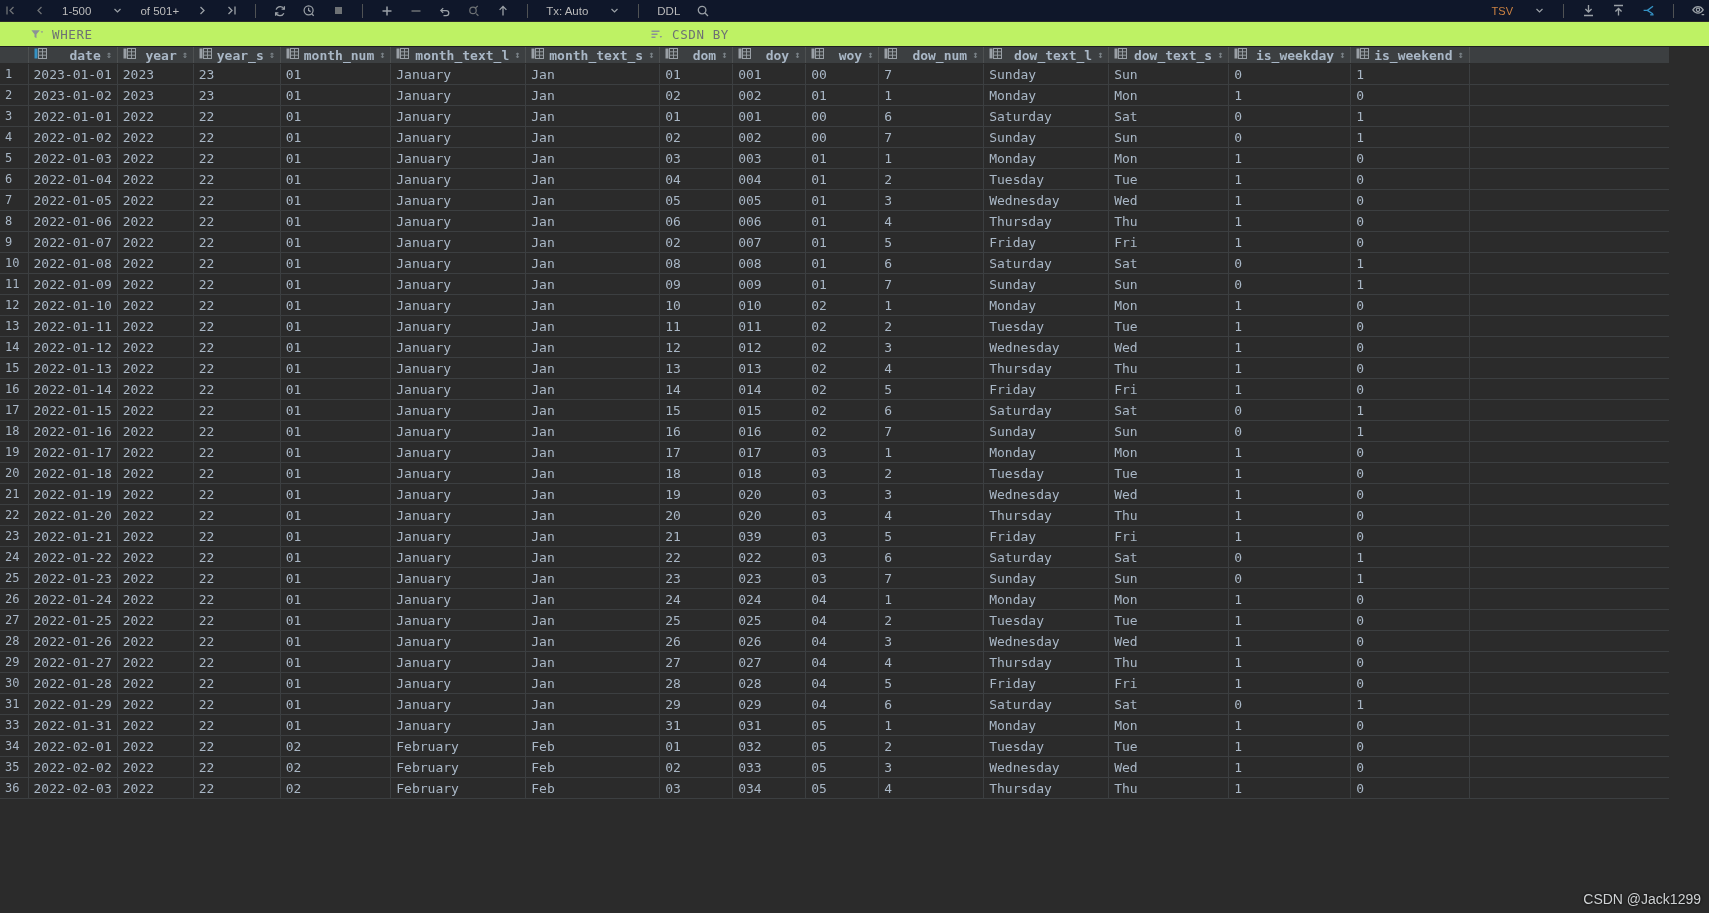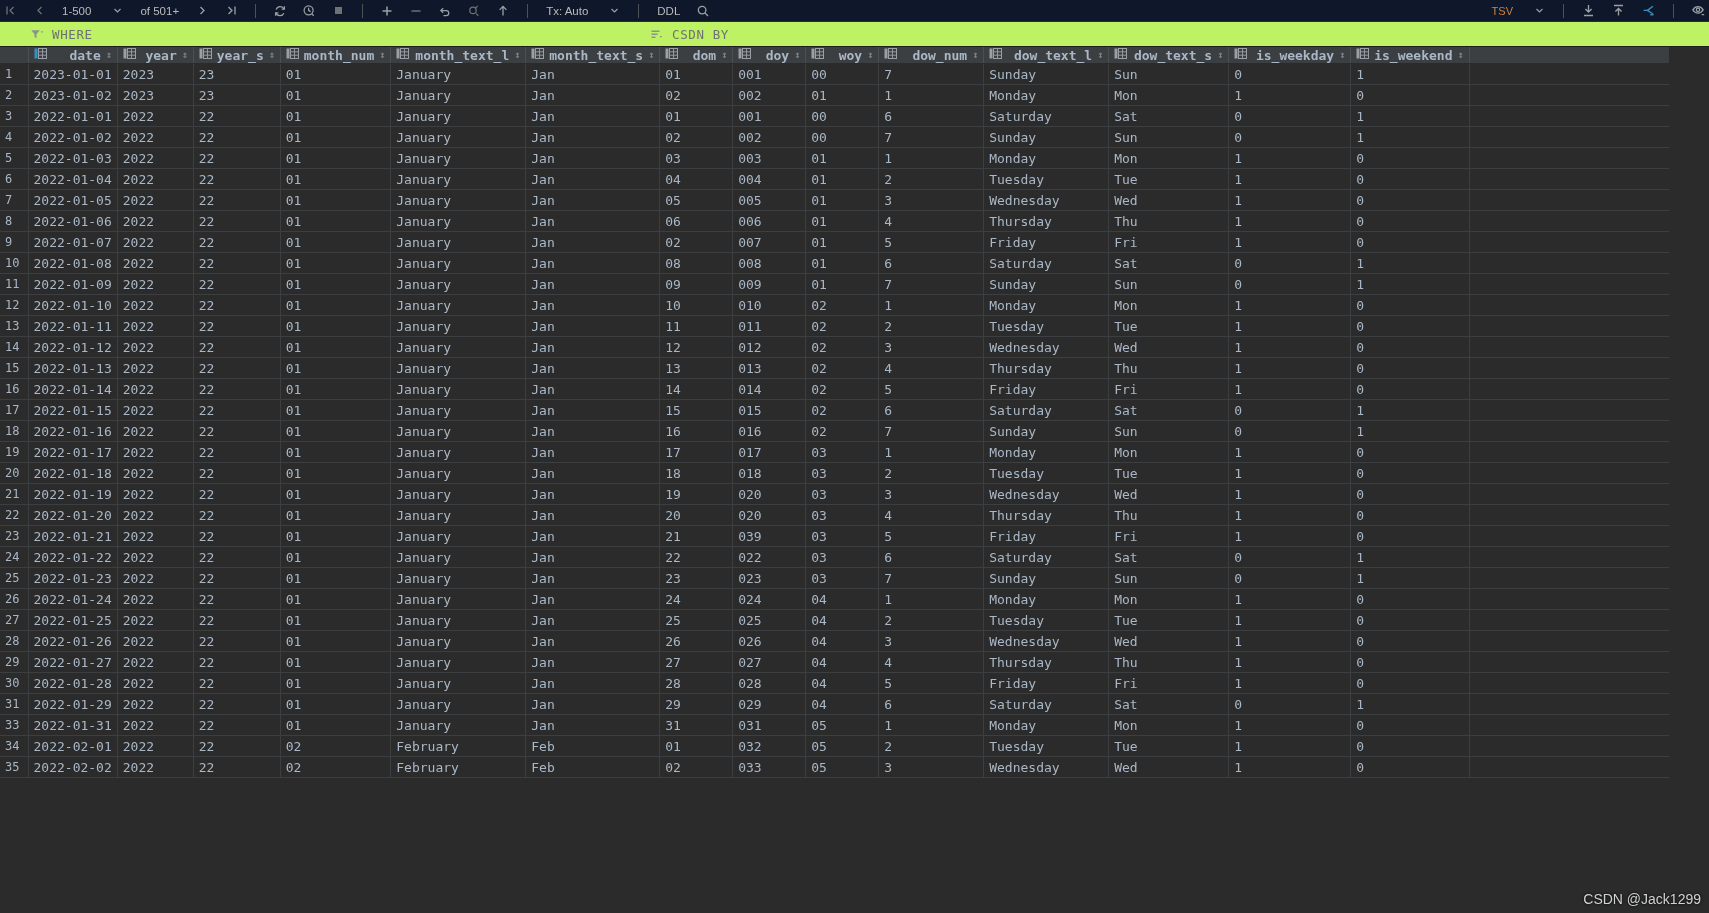--- a/index.html
+++ b/index.html
@@ -1066,16 +1066,34 @@
           <td class="v">02</td>
           <td class="v">033</td>
           <td class="v">05</td>
           <td class="v">3</td>
           <td class="v">Wednesday</td>
           <td class="v">Wed</td>
           <td class="v">1</td>
           <td class="v">0</td>
           <td style="border-right:none;background:#2b2b2b;"></td>
         </tr>
+        <tr>
+          <td class="gutter">36</td>
+          <td class="v">2022-02-03</td>
+          <td class="v">2022</td>
+          <td class="v">22</td>
+          <td class="v">02</td>
+          <td class="v">February</td>
+          <td class="v">Feb</td>
+          <td class="v">03</td>
+          <td class="v">034</td>
+          <td class="v">05</td>
+          <td class="v">4</td>
+          <td class="v">Thursday</td>
+          <td class="v">Thu</td>
+          <td class="v">1</td>
+          <td class="v">0</td>
+          <td style="border-right:none;background:#2b2b2b;"></td>
+        </tr>
       </tbody>
   </table>
   <div class="watermark">CSDN @Jack1299</div>
 </div>
 
 </body></html>

